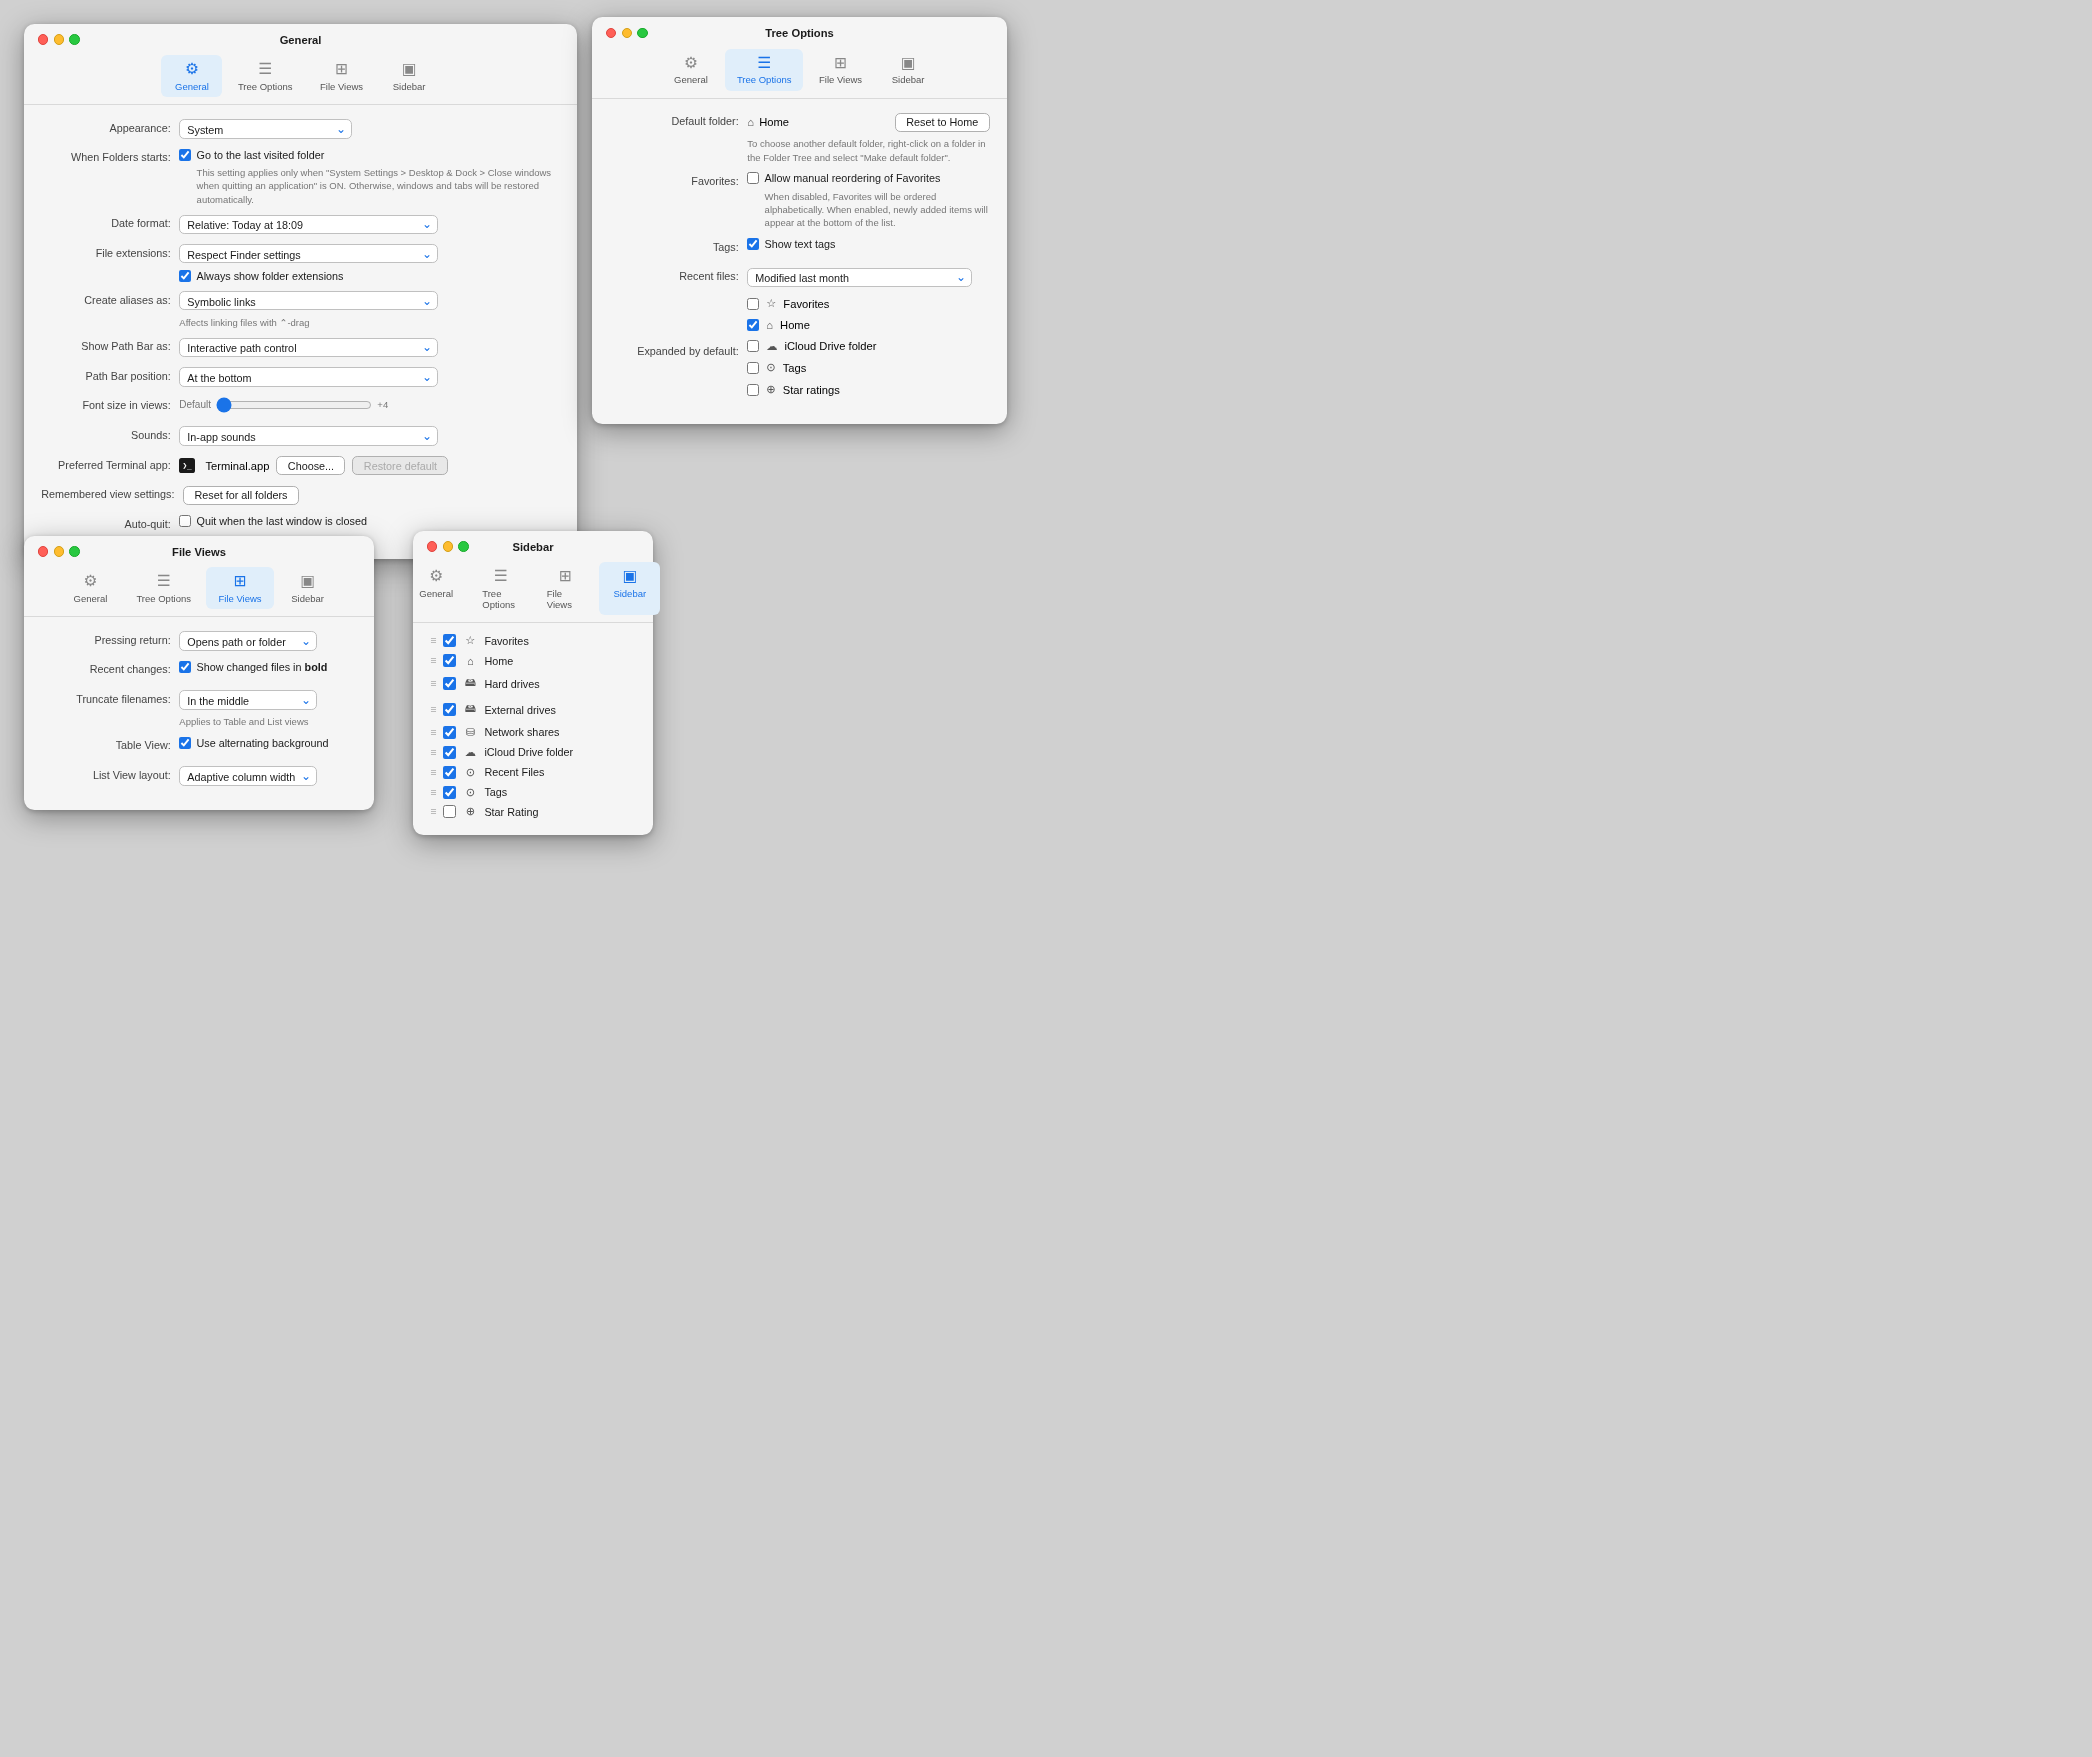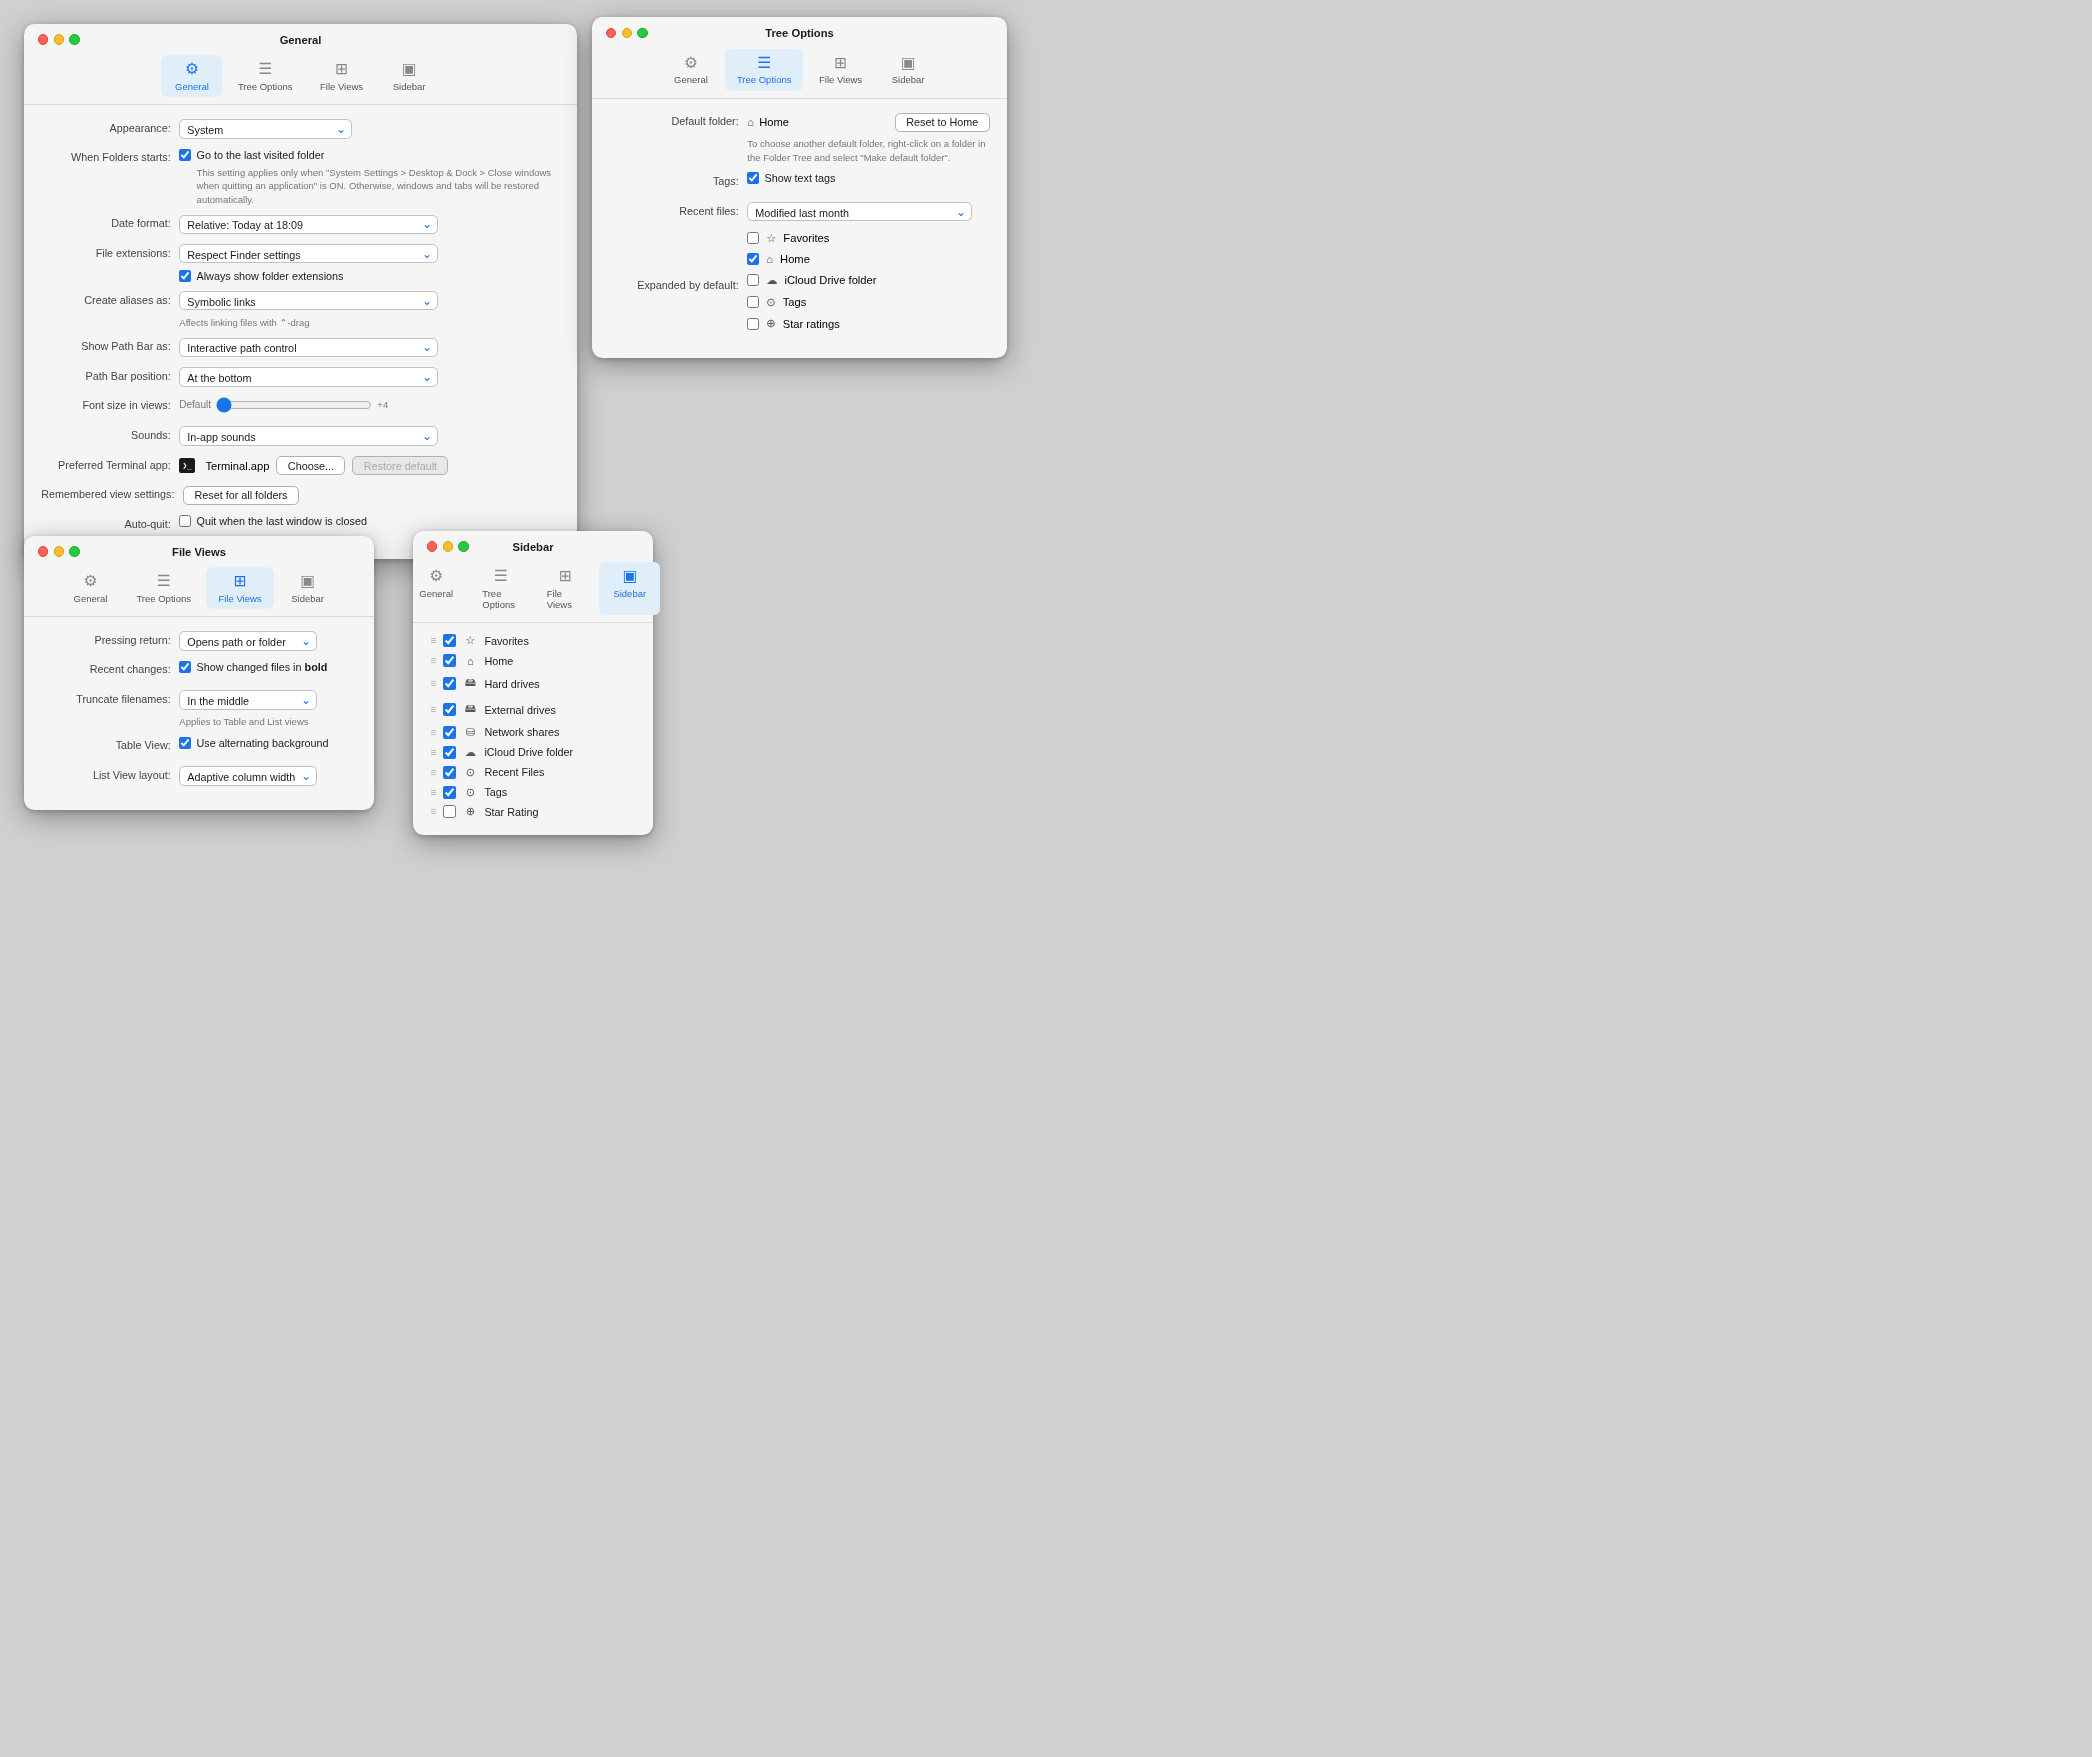--- a/index.html
+++ b/index.html
@@ -489,20 +489,30 @@
       <div class="form-control">
         <div class="home-row" style="display:flex;align-items:center;gap:5.2px;width:100%;">
           <span class="home-icon">⌂</span>
           <span>Home</span>
           <button class="btn btn-primary" style="margin-left:auto;">Reset to Home</button>
         </div>
         <div class="info-text" style="margin-top:2px;">To choose another default folder, right-click on a folder in the Folder Tree and select "Make default folder".</div>
       </div>
     </div>
 
+    <div class="form-row" style="margin-top:7px;">
+      <div class="form-label">Favorites:</div>
+      <div class="form-control">
+        <div class="check-row">
+          <input type="checkbox" class="cb-blue" style="">
+          <span class="check-label">Allow manual reordering of Favorites</span>
+        </div>
+        <div class="help-text" style="margin-left:17.3px;width:100%;">When disabled, Favorites will be ordered alphabetically. When enabled, newly added items will appear at the bottom of the list.</div>
+      </div>
+    </div>
 
     <div class="form-row">
       <div class="form-label">Tags:</div>
       <div class="form-control">
         <div class="check-row">
           <input type="checkbox" checked="" class="cb-blue" style="">
           <span class="check-label">Show text tags</span>
         </div>
       </div>
     </div>

